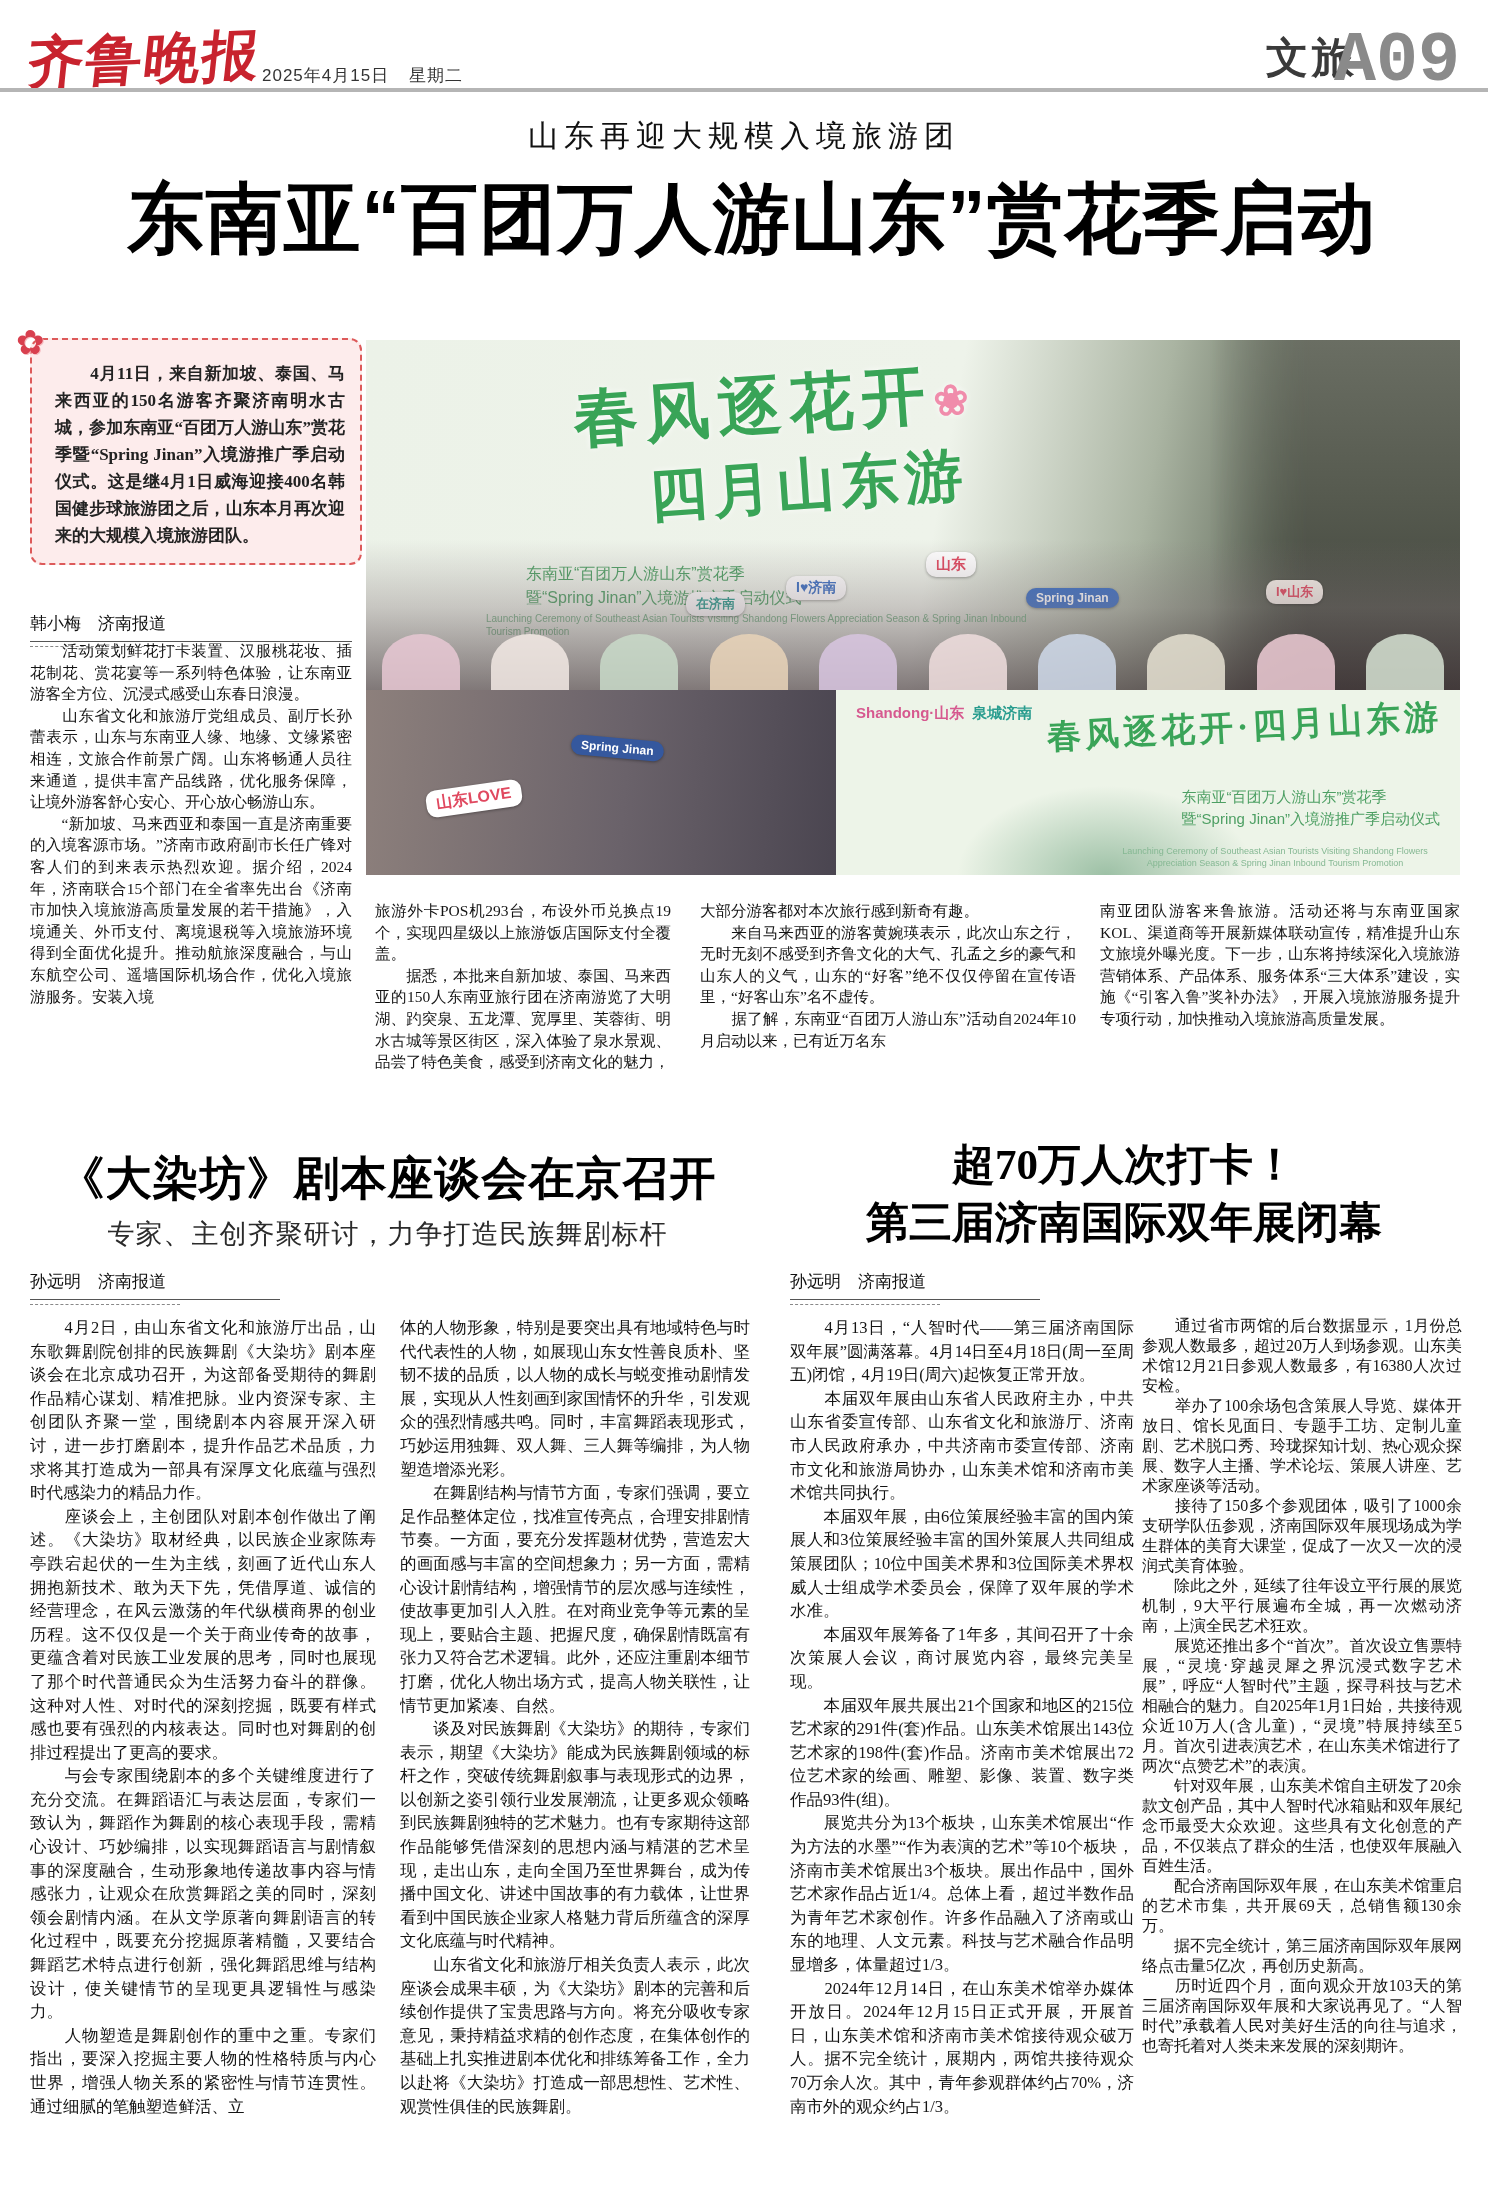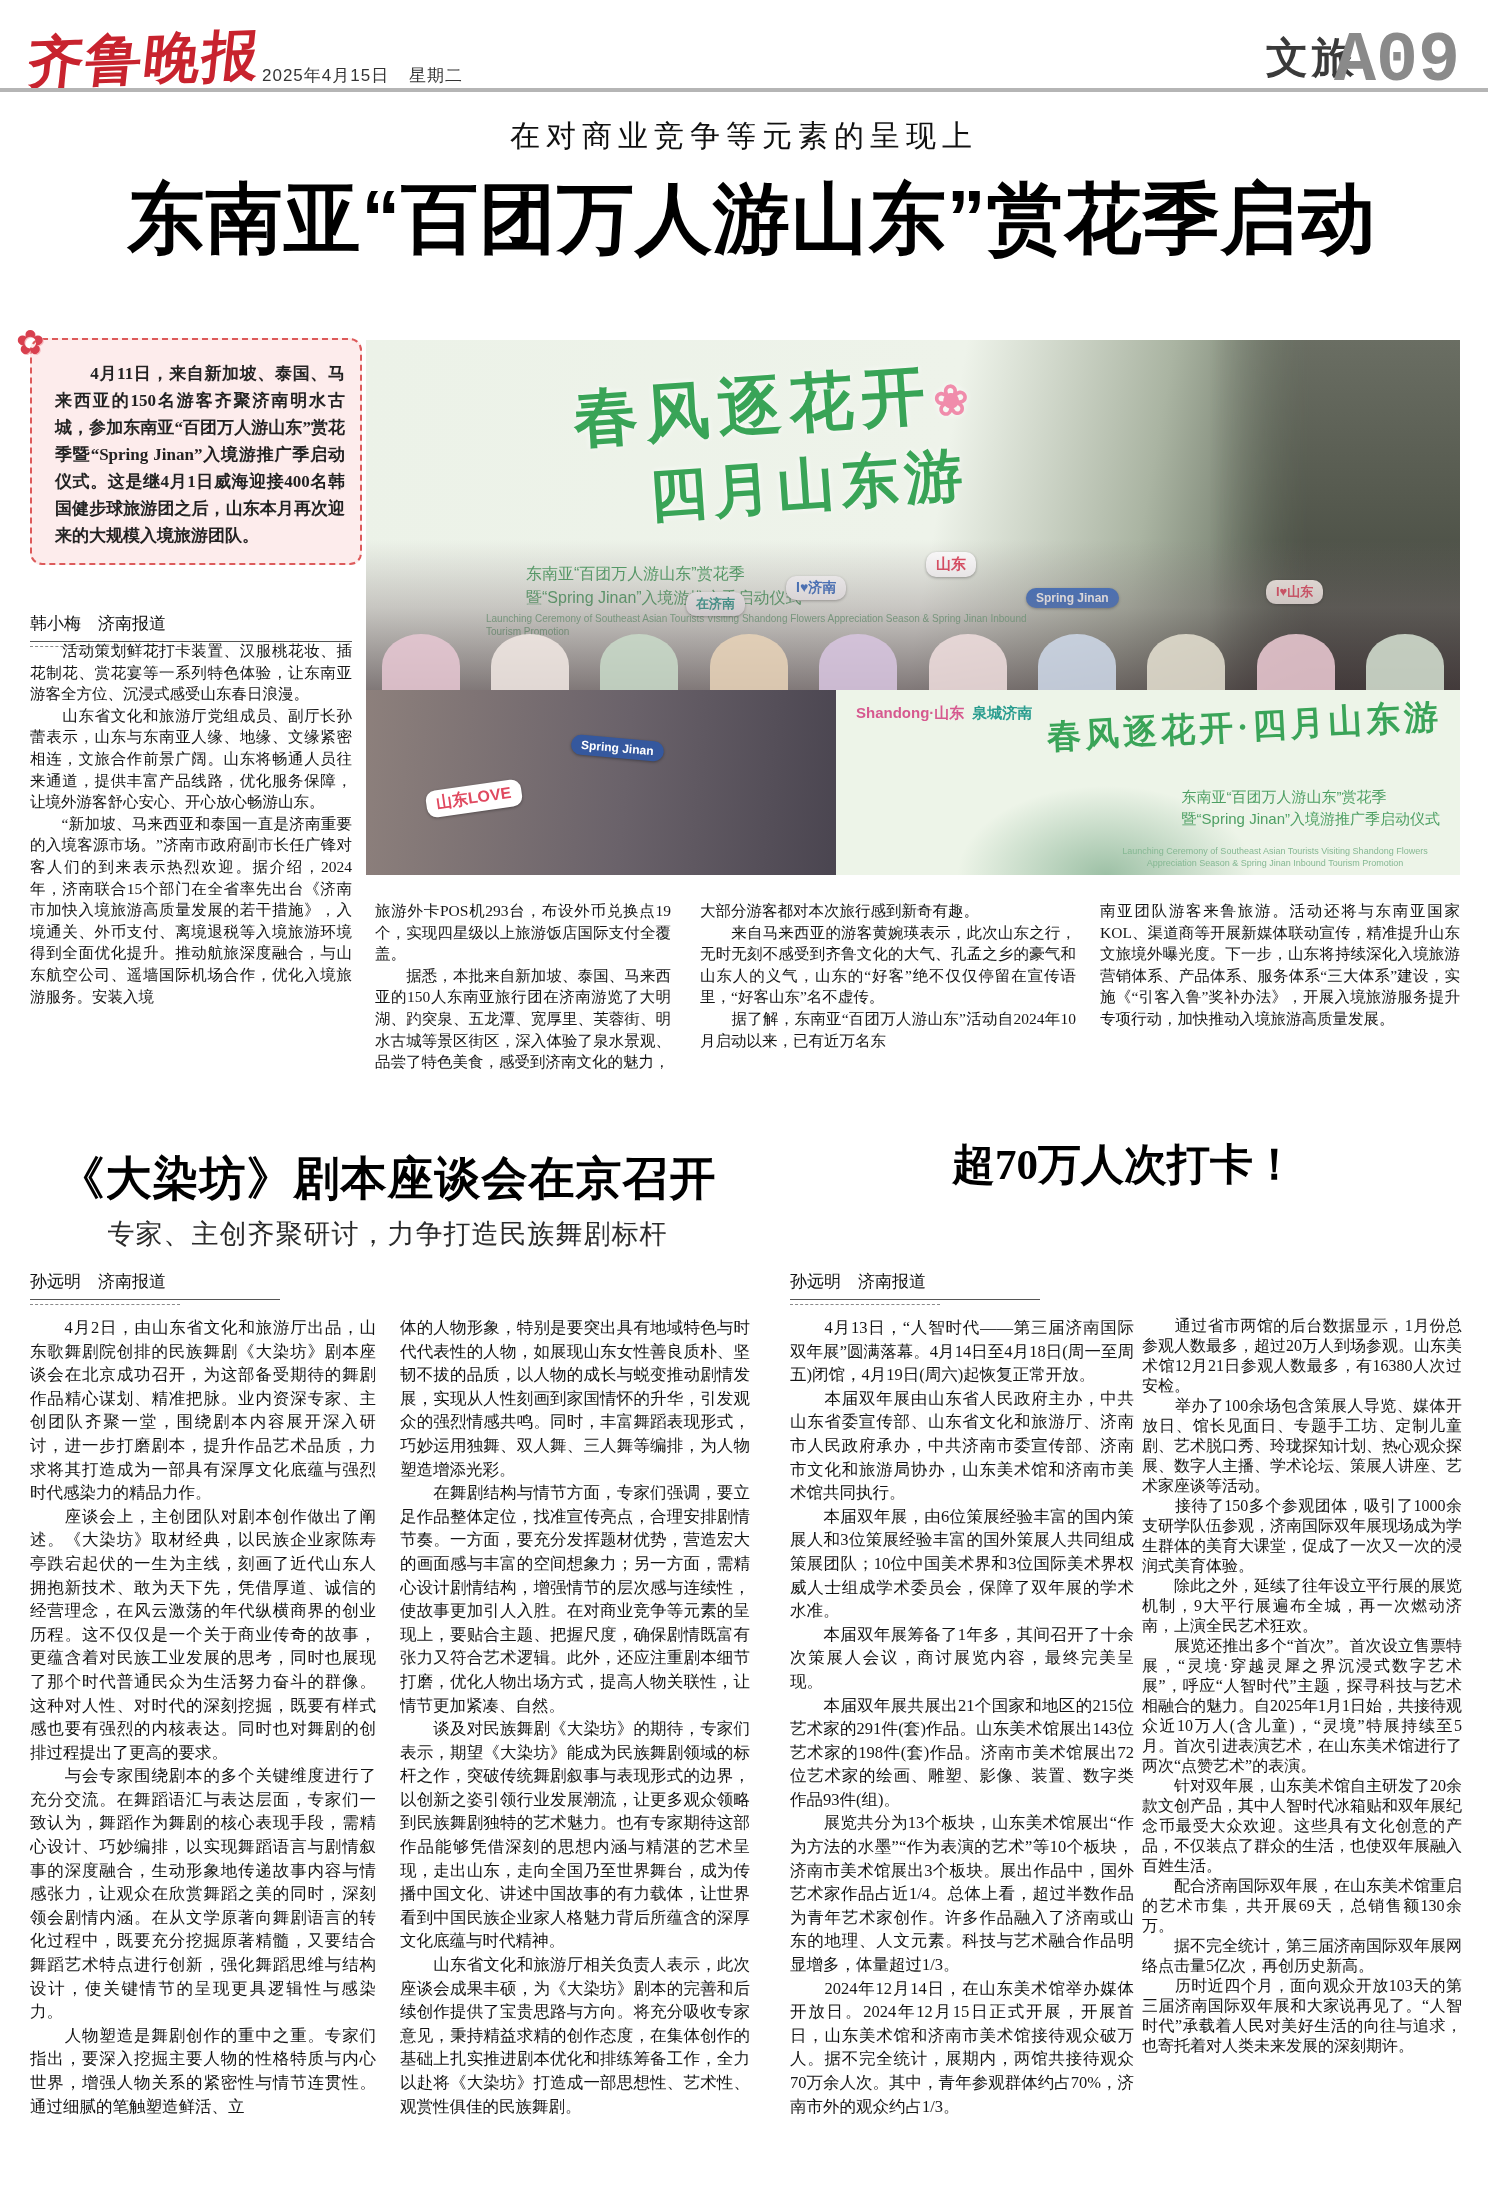--- a/index.html
+++ b/index.html
@@ -95,21 +95,21 @@
 
   <div class="abs logo">齐鲁晚报</div>
   <div class="abs mast-date">
     <span>2025年4月15日</span>
     <span style="margin-left:14px;">星期二</span>
   </div>
   <div class="abs section-name">文旅</div>
   <div class="abs page-no">A09</div>
   <div class="abs mast-rule"></div>
 
-  <div class="abs kicker">在对商业竞争等元素的呈现上</div>
+  <div class="abs kicker">山东再迎大规模入境旅游团</div>
   <div class="abs headline">东南亚“百团万人游山东”赏花季启动</div>
 
   <div class="abs lead-box">　　4月11日，来自新加坡、泰国、马来西亚的150名游客齐聚济南明水古城，参加东南亚“百团万人游山东”赏花季暨“Spring Jinan”入境游推广季启动仪式。这是继4月1日威海迎接400名韩国健步球旅游团之后，山东本月再次迎来的大规模入境旅游团队。</div>
   <div class="abs plum">✿</div>
 
   <div class="abs byl-top">
     <div class="byline">韩小梅　济南报道</div>
     <div class="byline-dash"></div>
   </div>
 
@@ -174,20 +174,21 @@
 　　座谈会上，主创团队对剧本创作做出了阐述。《大染坊》取材经典，以民族企业家陈寿亭跌宕起伏的一生为主线，刻画了近代山东人拥抱新技术、敢为天下先，凭借厚道、诚信的经营理念，在风云激荡的年代纵横商界的创业历程。这不仅仅是一个关于商业传奇的故事，更蕴含着对民族工业发展的思考，同时也展现了那个时代普通民众为生活努力奋斗的群像。这种对人性、对时代的深刻挖掘，既要有样式感也要有强烈的内核表达。同时也对舞剧的创排过程提出了更高的要求。
 　　与会专家围绕剧本的多个关键维度进行了充分交流。在舞蹈语汇与表达层面，专家们一致认为，舞蹈作为舞剧的核心表现手段，需精心设计、巧妙编排，以实现舞蹈语言与剧情叙事的深度融合，生动形象地传递故事内容与情感张力，让观众在欣赏舞蹈之美的同时，深刻领会剧情内涵。在从文学原著向舞剧语言的转化过程中，既要充分挖掘原著精髓，又要结合舞蹈艺术特点进行创新，强化舞蹈思维与结构设计，使关键情节的呈现更具逻辑性与感染力。
 　　人物塑造是舞剧创作的重中之重。专家们指出，要深入挖掘主要人物的性格特质与内心世界，增强人物关系的紧密性与情节连贯性。通过细腻的笔触塑造鲜活、立</div>
   <div class="abs bodytxt2 bl-c2">体的人物形象，特别是要突出具有地域特色与时代代表性的人物，如展现山东女性善良质朴、坚韧不拔的品质，以人物的成长与蜕变推动剧情发展，实现从人性刻画到家国情怀的升华，引发观众的强烈情感共鸣。同时，丰富舞蹈表现形式，巧妙运用独舞、双人舞、三人舞等编排，为人物塑造增添光彩。
 　　在舞剧结构与情节方面，专家们强调，要立足作品整体定位，找准宣传亮点，合理安排剧情节奏。一方面，要充分发挥题材优势，营造宏大的画面感与丰富的空间想象力；另一方面，需精心设计剧情结构，增强情节的层次感与连续性，使故事更加引人入胜。在对商业竞争等元素的呈现上，要贴合主题、把握尺度，确保剧情既富有张力又符合艺术逻辑。此外，还应注重剧本细节打磨，优化人物出场方式，提高人物关联性，让情节更加紧凑、自然。
 　　谈及对民族舞剧《大染坊》的期待，专家们表示，期望《大染坊》能成为民族舞剧领域的标杆之作，突破传统舞剧叙事与表现形式的边界，以创新之姿引领行业发展潮流，让更多观众领略到民族舞剧独特的艺术魅力。也有专家期待这部作品能够凭借深刻的思想内涵与精湛的艺术呈现，走出山东，走向全国乃至世界舞台，成为传播中国文化、讲述中国故事的有力载体，让世界看到中国民族企业家人格魅力背后所蕴含的深厚文化底蕴与时代精神。
 　　山东省文化和旅游厅相关负责人表示，此次座谈会成果丰硕，为《大染坊》剧本的完善和后续创作提供了宝贵思路与方向。将充分吸收专家意见，秉持精益求精的创作态度，在集体创作的基础上扎实推进剧本优化和排练筹备工作，全力以赴将《大染坊》打造成一部思想性、艺术性、观赏性俱佳的民族舞剧。</div>
 
   <div class="abs br-head">
     <div>超70万人次打卡！</div>
+    <div>第三届济南国际双年展闭幕</div>
   </div>
   <div class="abs byl-br">
     <div class="byline">孙远明　济南报道</div>
     <div class="byline-dash"></div>
   </div>
   <div class="abs bodytxt2 br-c1">　　4月13日，“人智时代——第三届济南国际双年展”圆满落幕。4月14日至4月18日(周一至周五)闭馆，4月19日(周六)起恢复正常开放。
 　　本届双年展由山东省人民政府主办，中共山东省委宣传部、山东省文化和旅游厅、济南市人民政府承办，中共济南市委宣传部、济南市文化和旅游局协办，山东美术馆和济南市美术馆共同执行。
 　　本届双年展，由6位策展经验丰富的国内策展人和3位策展经验丰富的国外策展人共同组成策展团队；10位中国美术界和3位国际美术界权威人士组成学术委员会，保障了双年展的学术水准。
 　　本届双年展筹备了1年多，其间召开了十余次策展人会议，商讨展览内容，最终完美呈现。
 　　本届双年展共展出21个国家和地区的215位艺术家的291件(套)作品。山东美术馆展出143位艺术家的198件(套)作品。济南市美术馆展出72位艺术家的绘画、雕塑、影像、装置、数字类作品93件(组)。

